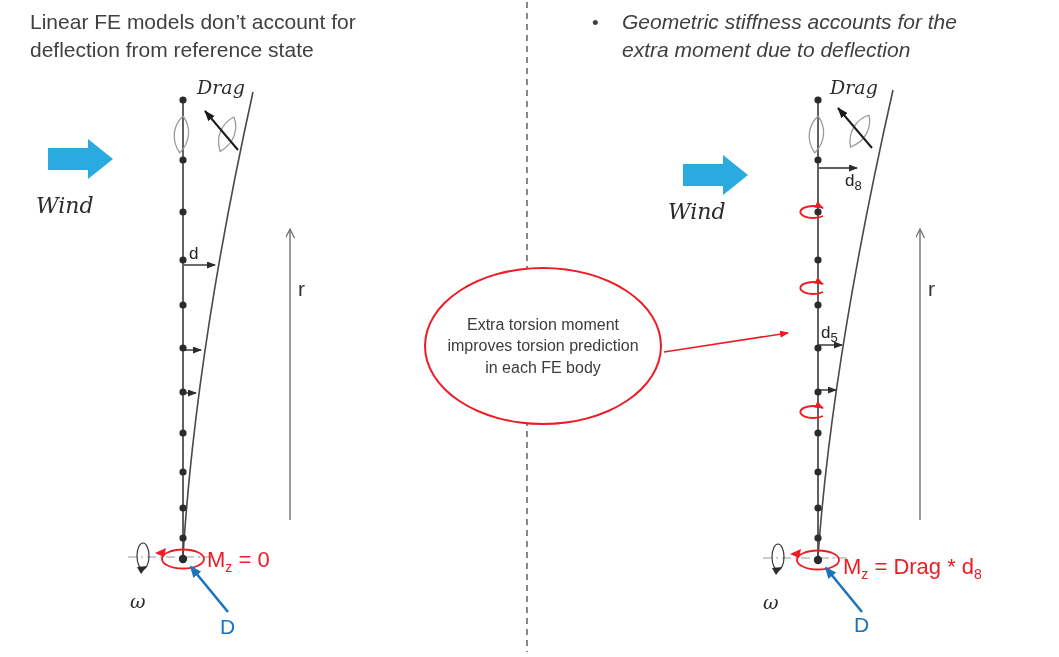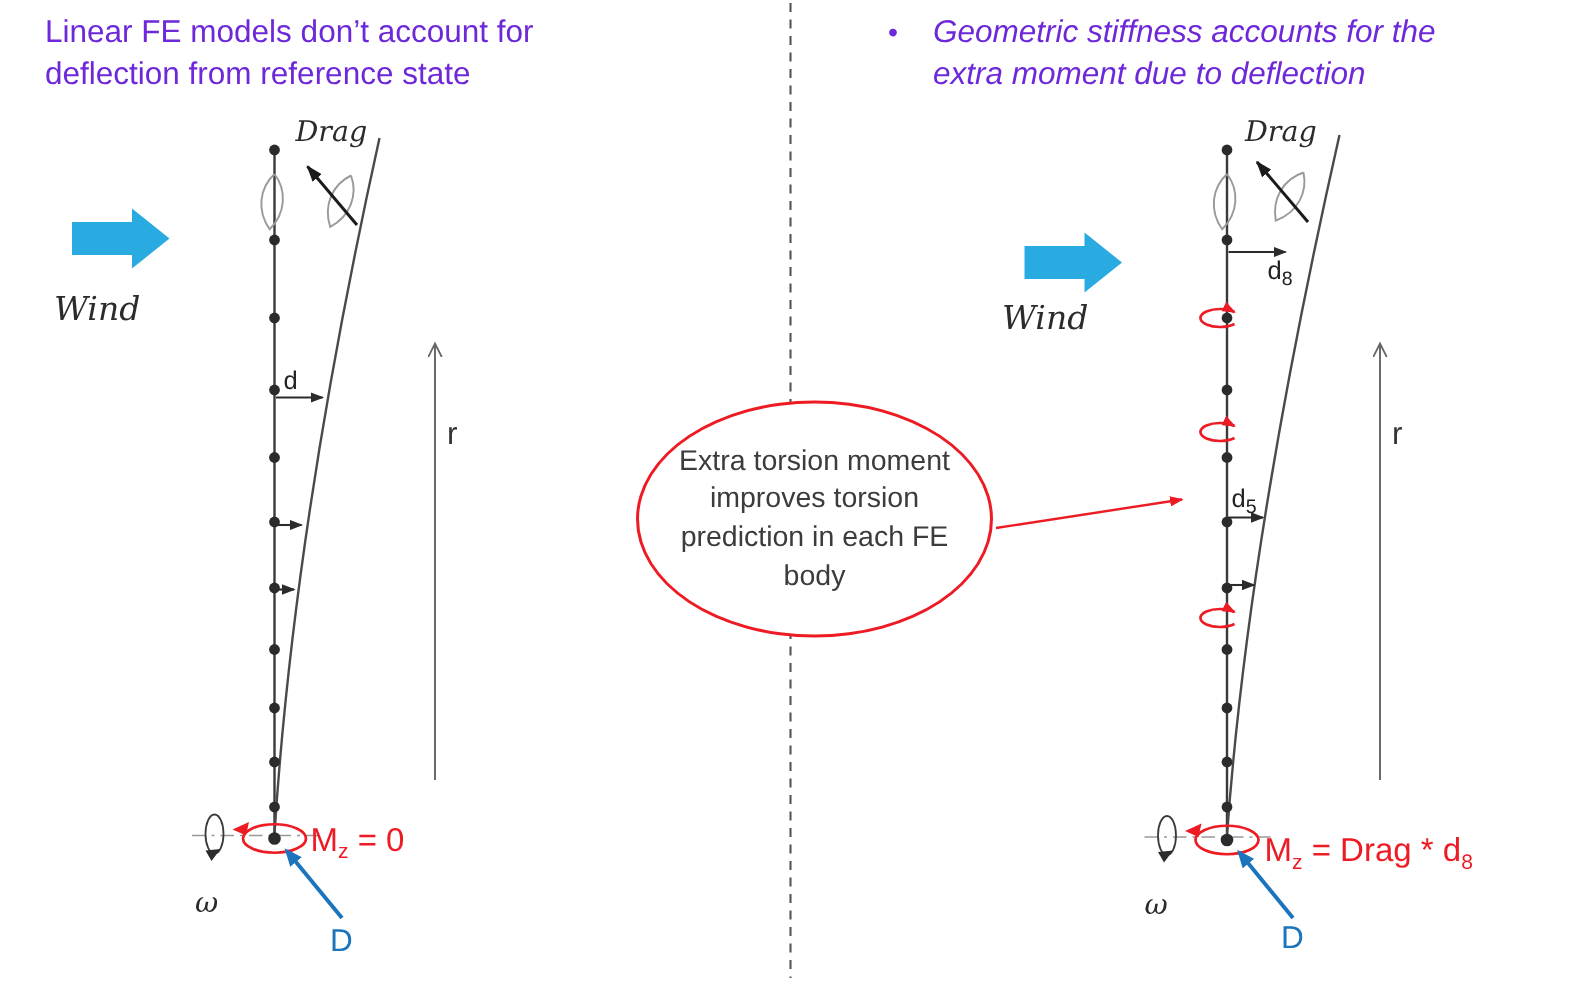--- a/index.html
+++ b/index.html
@@ -5,32 +5,32 @@
   * { margin:0; padding:0; box-sizing:border-box; }
   html,body { background:#ffffff; }
   body {
     width:1059px; height:657px; position:relative; overflow:hidden;
     font-family:"Liberation Sans", sans-serif;
   }
   .page { position:absolute; inset:0; }
   svg.diagram { position:absolute; left:0; top:0; }
 
   .heading {
-    position:absolute; font-size:21px; line-height:1.32; color:#6d28d9;
+    position:absolute; font-size:21px; line-height:1.32; color:#404040;
   }
   .heading-left { left:30px; top:8px; width:355px; }
   .heading-right { left:592px; top:8px; width:420px; display:flex; }
   .heading-right .bullet { width:30px; flex:0 0 auto; font-size:19px; padding-top:2px; }
   .heading-right .htext { width:362px;font-style:italic; }
 
   .callout {
     position:absolute; left:424px; top:267px; width:238px; height:158px;
     border:2.5px solid #ed1c24; border-radius:50%; background:#ffffff;
     display:flex; align-items:center; justify-content:center;
-    text-align:center; font-size:19px; line-height:1.35; color:#3c3c3c;
+    text-align:center; font-size:16px; line-height:1.35; color:#3c3c3c;
     padding:0 17px;
   }
 
   
   .blade { stroke:#3a3a3a; stroke-width:1.6; fill:none; }
   .blade-curve { stroke:#4a4a4a; stroke-width:1.6; fill:none; }
   .dot { fill:#2b2b2b; }
   .airfoil { stroke:#9a9a9a; stroke-width:1.3; fill:none; }
   .r-axis { stroke:#666666; stroke-width:1.3; fill:none; }
   .d-arrow { stroke:#2b2b2b; stroke-width:1.4; fill:none; }

